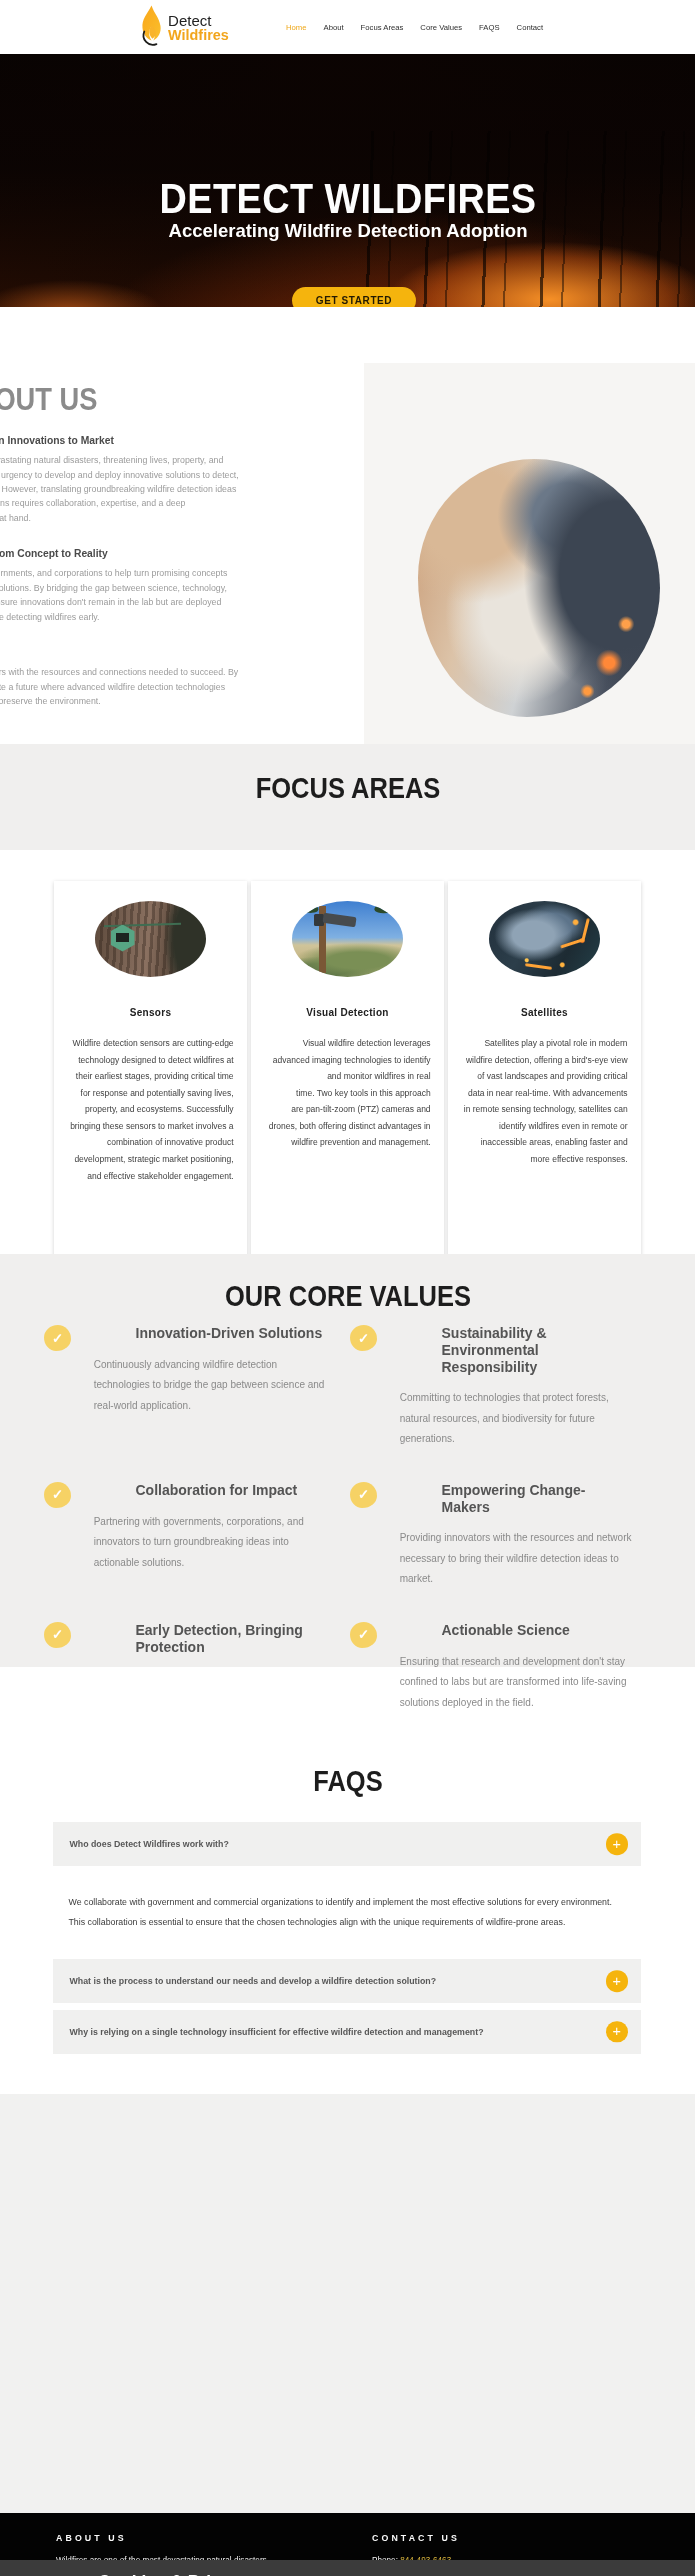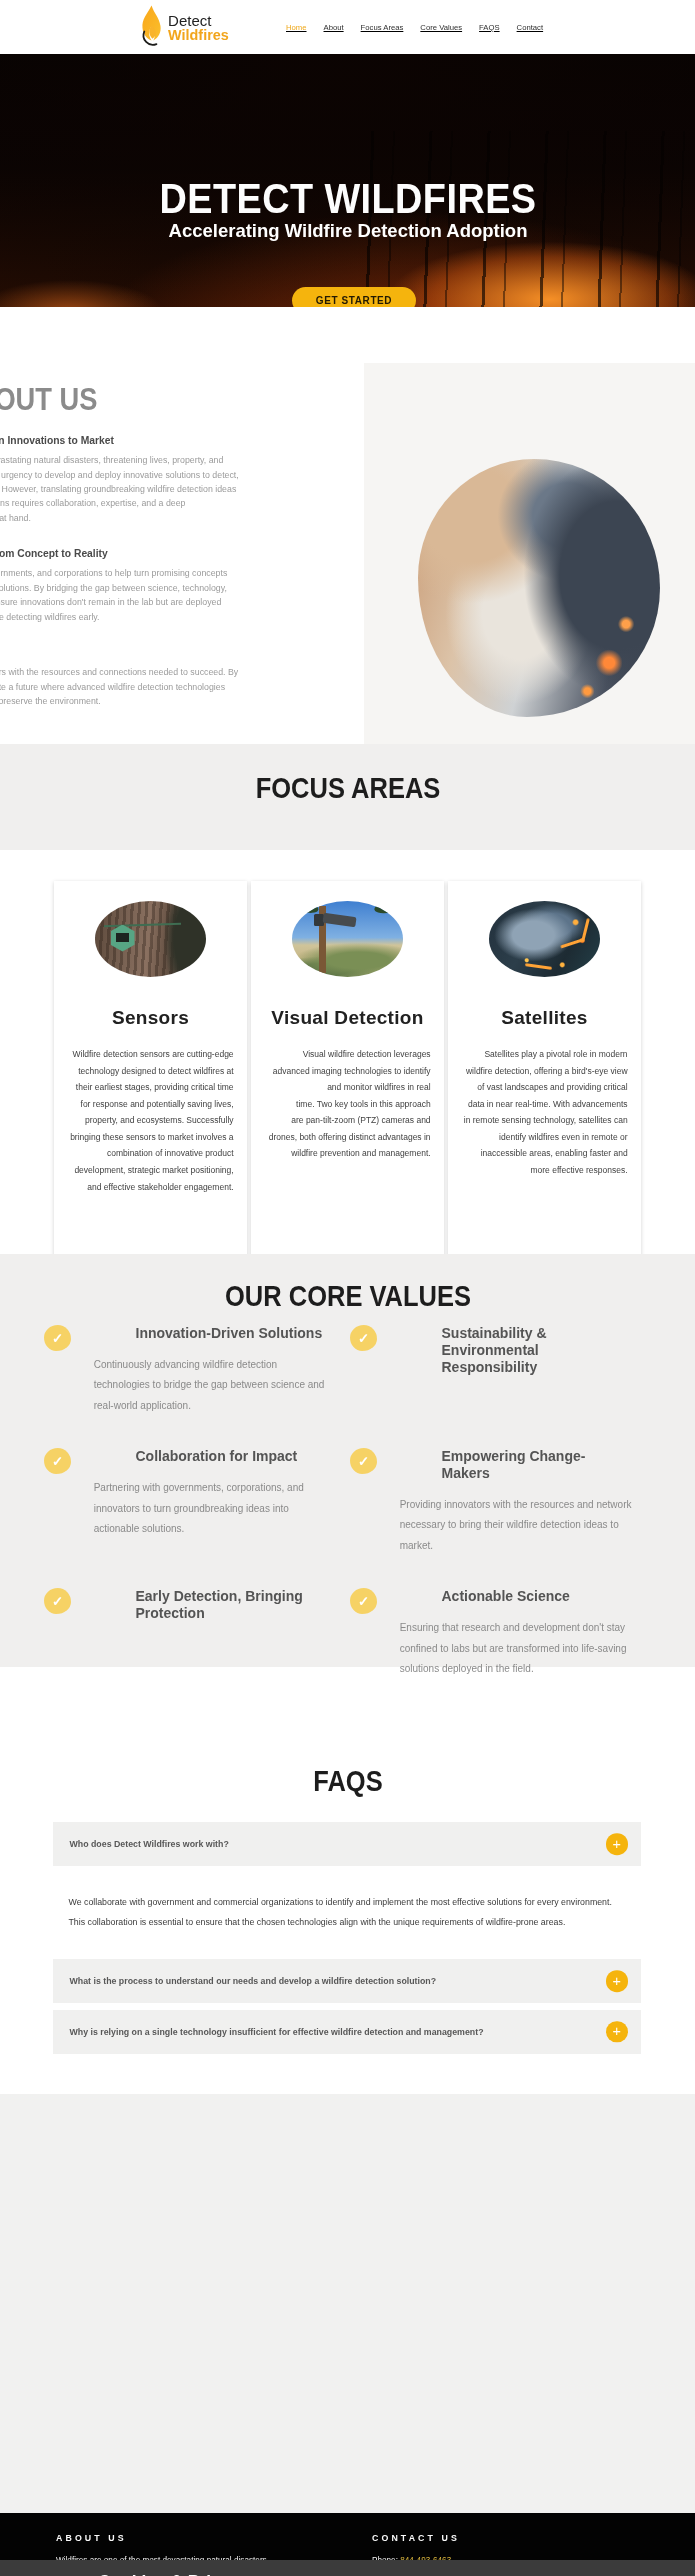--- a/index.html
+++ b/index.html
@@ -4,21 +4,21 @@
 <style>
   html,body{margin:0;padding:0;background:#ffffff;font-family:"Liberation Sans",sans-serif;}
   .page{position:relative;width:696px;height:2715px;overflow:hidden;background:#fff;}
 
   
   .header{position:absolute;left:0;top:0;width:696px;height:54px;background:#ffffff;z-index:5;}
   .logo{position:absolute;left:138px;top:4.1px;display:flex;align-items:center;}
   .logo-text{margin-left:3.1px;line-height:1.05;}
   .logo-top{font-size:15px;color:#222;}
   .logo-bottom{font-size:14.4px;font-weight:bold;color:#F2A51C;}
-  .nav{position:absolute;left:286px;top:0;height:54px;display:flex;align-items:center;gap:17px;text-decoration:underline;}
+  .nav{position:absolute;left:286px;top:0;height:54px;display:flex;align-items:center;gap:17px;}
   .nav a{text-decoration:none;font-size:7.7px;color:#2e2e2e;cursor:pointer;}
   .nav a.active{color:#EFA81A;}
 
   
   .hero{position:absolute;left:0;top:54px;width:696px;height:253px;background:#070302;overflow:hidden;}
   .hero-art{position:absolute;inset:0;background:
     radial-gradient(ellipse 216px 77px at 79% 97%, rgba(255,150,40,.95), rgba(255,110,20,.35) 55%, transparent 75%),
     radial-gradient(ellipse 134px 46px at 10% 102%, rgba(255,120,30,.55), transparent 70%),
     radial-gradient(ellipse 464px 196px at 60% 118%, rgba(150,50,8,.8), transparent 72%),
     radial-gradient(ellipse 670px 392px at 50% 8%, rgba(12,4,2,.92), transparent 82%),
@@ -87,21 +87,21 @@
     radial-gradient(circle 3.1px at 84% 52%, #ff7d1f 0 55%, transparent 100%),
     radial-gradient(circle 3.1px at 66% 84%, #ffb23e 0 55%, transparent 100%),
     radial-gradient(circle 2.6px at 34% 78%, #ffc44e 0 55%, transparent 100%),
     radial-gradient(ellipse 46px 31px at 40% 45%, #8fa3b5 0 45%, transparent 85%),
     radial-gradient(ellipse 41px 26px at 58% 32%, #5d748a 0 45%, transparent 85%),
     linear-gradient(120deg,#22303c 0%,#2c3e4a 40%,#1d2b33 70%,#24414a 100%);}
   .fireline{position:absolute;background:#ffa336;border-radius:2.1px;filter:blur(0.3px);}
   .f1{right:13.4px;top:17.5px;width:2.6px;height:24px;transform:rotate(14deg);}
   .f2{right:17.5px;top:41px;width:23px;height:2.6px;transform:rotate(-18deg);}
   .f3{left:36px;bottom:9.3px;width:27px;height:2.6px;transform:rotate(8deg);}
-  .card-title{margin-top:30px;text-align:center;font-size:19px;font-weight:bold;color:#212121;letter-spacing:0.3px;}
+  .card-title{margin-top:30px;text-align:center;font-size:10px;font-weight:bold;color:#212121;letter-spacing:0.3px;}
   .card-body{margin:17.5px 13.4px 0 13.4px;text-align:right;font-size:8.5px;line-height:1.95;color:#3f3f3f;white-space:pre-line;}
 
   
   .values{position:absolute;left:0;top:1254px;width:696px;height:413px;background:#f0efee;}
   .values .section-heading{position:absolute;top:25px;}
   .values-grid{position:absolute;left:44px;top:71px;width:620px;display:grid;
     grid-template-columns:306px 306px;row-gap:32px;}
   .vitem{display:flex;align-items:flex-start;}
   .vcheck{flex:none;width:27px;height:26px;background:#F6D265;color:#ffffff;
     border-radius:51% 49% 55% 45% / 48% 54% 46% 52%;
@@ -242,20 +242,21 @@
         <div class="vtext">
           <div class="vtitle">Innovation-Driven Solutions</div>
           <div class="vbody">Continuously advancing wildfire detection technologies to bridge the gap between science and real-world application.</div>
         </div>
       </div>
 
       <div class="vitem">
         <div class="vcheck">✓</div>
         <div class="vtext">
           <div class="vtitle">Sustainability &amp; Environmental Responsibility</div>
+          <div class="vbody">Committing to technologies that protect forests, natural resources, and biodiversity for future generations.</div>
         </div>
       </div>
 
       <div class="vitem">
         <div class="vcheck">✓</div>
         <div class="vtext">
           <div class="vtitle">Collaboration for Impact</div>
           <div class="vbody">Partnering with governments, corporations, and innovators to turn groundbreaking ideas into actionable solutions.</div>
         </div>
       </div>

